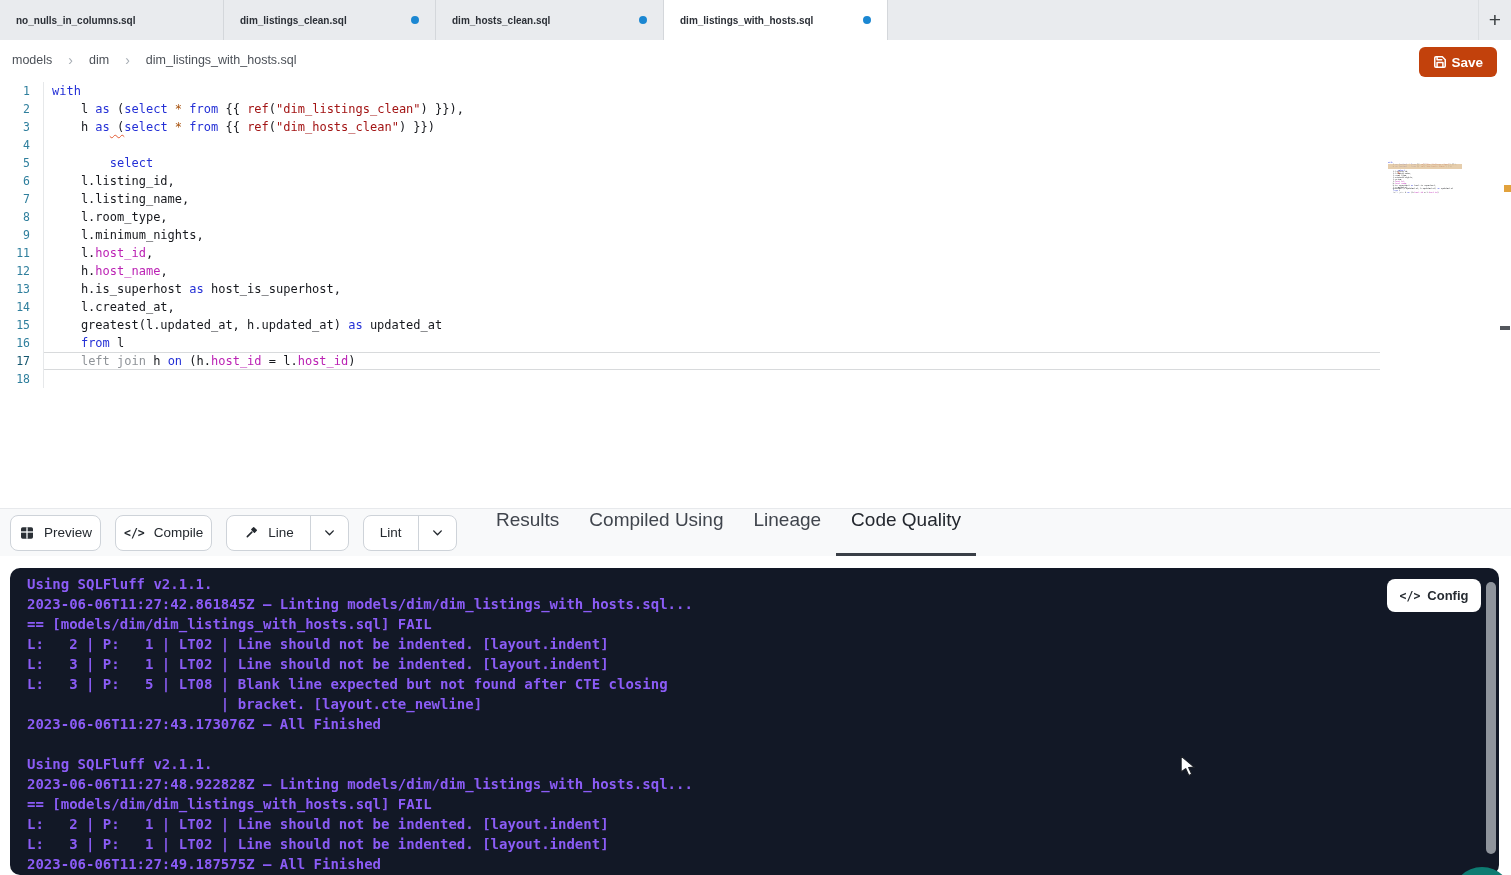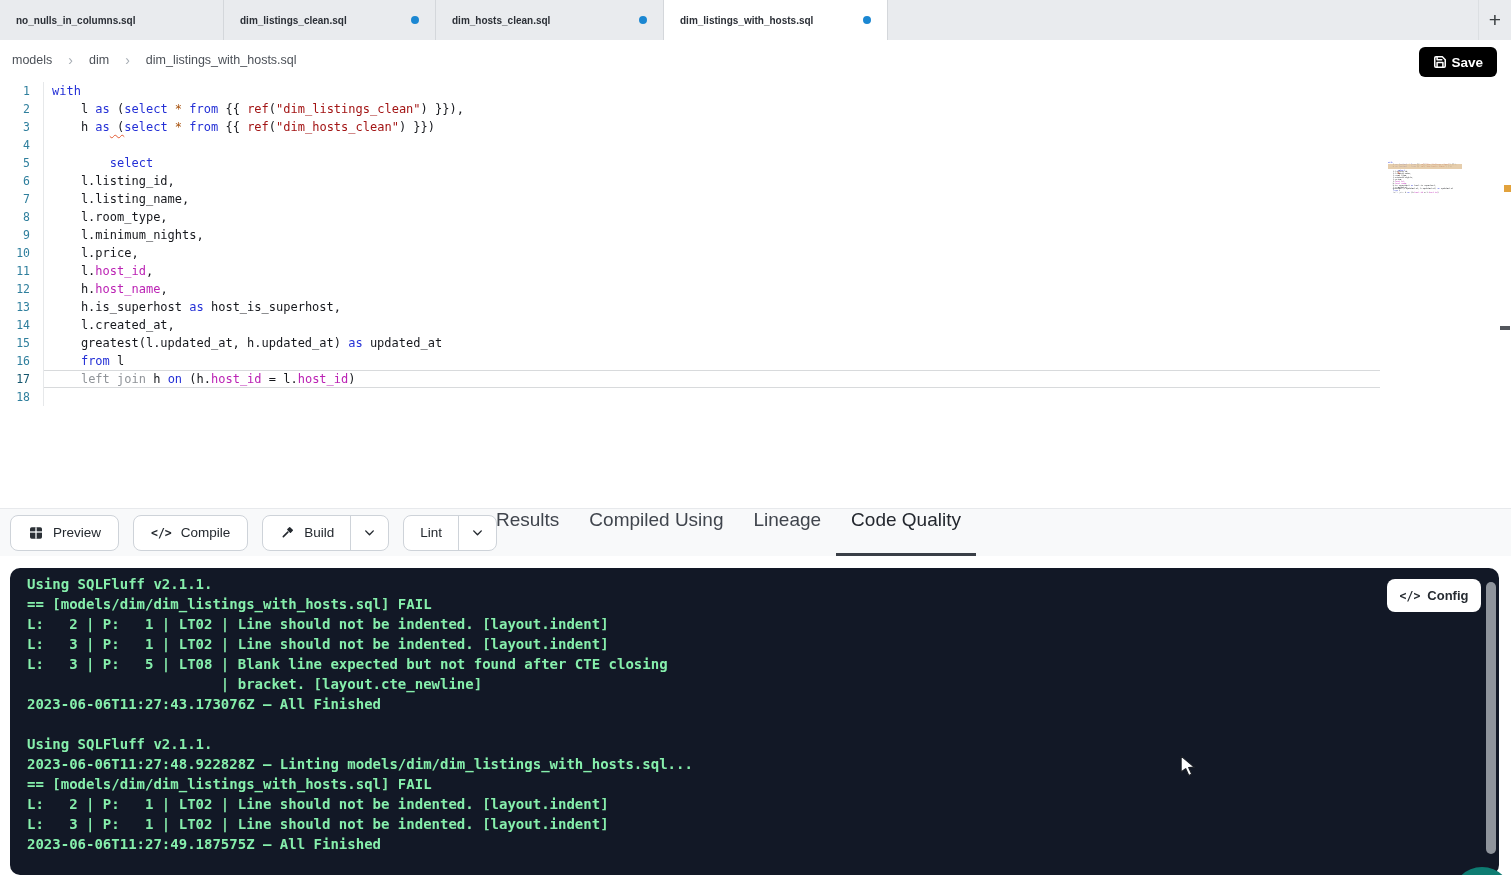--- a/index.html
+++ b/index.html
@@ -25,21 +25,21 @@
   .newtab { position:absolute; right:0; top:0; width:33px; height:40px;
     border-left:1px solid #dcdfe2; display:flex; align-items:center; justify-content:center;
     font-size:21px; font-weight:400; color:#3c4043; cursor:pointer; }
 
   
   .crumbrow { position:absolute; top:40px; left:0; width:1511px; height:40px; background:#fff; }
   .crumbs { position:absolute; left:12px; top:0; height:40px; display:flex; align-items:center;
     gap:16px; font-size:12.5px; color:#4c5158; }
   .crumb-sep { color:#a7adb4; font-size:14px; }
   .savebtn { position:absolute; right:14px; top:7px; height:30px; padding:0 14px;
-    background:#000000; color:#fff; border:none; border-radius:6px;
+    background:#c2410c; color:#fff; border:none; border-radius:6px;
     display:flex; align-items:center; gap:4px; font-size:13.5px; font-weight:700;
     font-family:"Liberation Sans", sans-serif; cursor:pointer; }
 
   
   .editor { position:absolute; top:80px; left:0; width:1511px; height:428px; background:#fff; }
   .code { position:absolute; top:2px; left:0; width:1380px; }
   .code-line { display:flex; height:18px; line-height:18px;
     font-family:"DejaVu Sans Mono", monospace; font-size:12px; }
   .ln { flex:0 0 30px; width:30px; text-align:right; color:#2f7f9d; font-size:11.5px; }
   .lc { flex:1; margin-left:13px; border-left:1px solid #e6e8ea; padding-left:8px;
@@ -64,38 +64,38 @@
     background:#ddbd92; opacity:.75; }
   .ruler-mark { position:absolute; top:105px; left:1504px; width:7px; height:7px; background:#e2a23c; }
   .scroll-dash { position:absolute; top:246px; left:1500px; width:10px; height:4px; background:#53565c; }
 
   
   .toolbar { position:absolute; top:508px; left:0; width:1511px; height:48px;
     background:#f8f9fa; border-top:1px solid #e7e9ec; display:flex; align-items:center; }
   .btn, .split { background:#fff; border:1px solid #ced3d9; border-radius:8px; height:36px;
     display:flex; align-items:center; color:#24292f; font-size:13.5px;
     font-family:"Liberation Sans", sans-serif; cursor:pointer; }
-  .btn { padding:0 17px; gap:9px; margin-left:14px; }
+  .btn { padding:0 8px; gap:9px; margin-left:14px; }
   .btn:first-child { margin-left:10px; }
   .split { margin-left:14px; padding:0; }
   .seg-main { display:flex; align-items:center; gap:9px; padding:0 16px; height:100%;
     border-right:1px solid #ced3d9; }
   .seg-caret { display:flex; align-items:center; padding:0 12px; height:100%; }
   .code-glyph { font-family:"DejaVu Sans Mono", monospace; font-size:11.5px; font-weight:700; }
 
   .ptabs { position:absolute; left:481px; top:508px; height:48px; display:flex; }
   .ptab { display:flex; align-items:flex-start; padding:1px 15px; font-size:19px; color:#40454d;
     cursor:pointer; height:48px; }
   .ptab.active { color:#23272e; box-shadow: inset 0 -3px 0 #3a3f47; }
 
   
   .terminal { position:absolute; left:10px; top:568px; width:1489px; height:307px;
     background:#121826; border-radius:10px; padding:6px 0 0 17px; overflow:hidden; }
   .t-line { font-family:"DejaVu Sans Mono", monospace; font-weight:700; font-size:14px;
-    line-height:20px; min-height:20px; color:#86efac; white-space:pre; }
+    line-height:20px; min-height:20px; color:#8b5cf6; white-space:pre; }
   .configbtn { position:absolute; left:1387px; top:579px; width:94px; height:33px;
     background:#fff; border:none; border-radius:8px; display:flex; align-items:center;
     justify-content:center; gap:7px; font-size:13px; font-weight:700; color:#262b31;
     font-family:"Liberation Sans", sans-serif; cursor:pointer; z-index:4; }
   .t-scroll { position:absolute; left:1486px; top:582px; width:10px; height:272px;
     background:#8f949c; border-radius:5px; z-index:5; cursor:pointer; }
   .help-bubble { position:absolute; left:1452px; top:867px; width:60px; height:60px;
     border-radius:50%; background:#0e7c72; z-index:6; cursor:pointer; }
 
   .cursor { position:absolute; left:1180px; top:755px; z-index:9; pointer-events:none; }
@@ -174,24 +174,20 @@
           <span class="ln">7</span>
           <span class="lc"><span class="tk-p">    l.listing_name,</span></span>
         </div>
         <div class="code-line">
           <span class="ln">8</span>
           <span class="lc"><span class="tk-p">    l.room_type,</span></span>
         </div>
         <div class="code-line">
           <span class="ln">9</span>
           <span class="lc"><span class="tk-p">    l.minimum_nights,</span></span>
-        </div>
-        <div class="code-line">
-          <span class="ln">10</span>
-          <span class="lc"><span class="tk-p">    l.price,</span></span>
         </div>
         <div class="code-line">
           <span class="ln">11</span>
           <span class="lc"><span class="tk-p">    l.</span><span class="tk-m">host_id</span><span class="tk-p">,</span></span>
         </div>
         <div class="code-line">
           <span class="ln">12</span>
           <span class="lc"><span class="tk-p">    h.</span><span class="tk-m">host_name</span><span class="tk-p">,</span></span>
         </div>
         <div class="code-line">
@@ -298,21 +294,21 @@
     <div class="split">
       <div class="seg-main">
         <span style="display:flex;">
           <svg width="16" height="16" viewBox="0 0 24 24" fill="#24292f">
             <g transform="rotate(45 12 12)">
               <rect x="8.2" y="2.5" width="7.6" height="6" rx="1"></rect>
               <rect x="10.8" y="9" width="2.4" height="12" rx="1.2"></rect>
             </g>
           </svg>
         </span>
-        <span>Build</span>
+        <span>Line</span>
       </div>
       <div class="seg-caret">
         <span style="display:flex;">
           <svg width="13" height="13" viewBox="0 0 24 24" fill="none" stroke="#24292f" stroke-width="2.6" stroke-linecap="round" stroke-linejoin="round">
               <polyline points="5 9 12 16 19 9"></polyline>
             </svg>
         </span>
       </div>
     </div>
     <div class="split">
@@ -339,20 +335,21 @@
     <div class="ptab">
       <span>Lineage</span>
     </div>
     <div class="ptab active">
       <span>Code Quality</span>
     </div>
   </div>
 
   <div class="terminal" id="terminal">
       <div class="t-line">Using SQLFluff v2.1.1.</div>
+      <div class="t-line">2023-06-06T11:27:42.861845Z — Linting models/dim/dim_listings_with_hosts.sql...</div>
       <div class="t-line">== [models/dim/dim_listings_with_hosts.sql] FAIL</div>
       <div class="t-line">L:   2 | P:   1 | LT02 | Line should not be indented. [layout.indent]</div>
       <div class="t-line">L:   3 | P:   1 | LT02 | Line should not be indented. [layout.indent]</div>
       <div class="t-line">L:   3 | P:   5 | LT08 | Blank line expected but not found after CTE closing</div>
       <div class="t-line">                       | bracket. [layout.cte_newline]</div>
       <div class="t-line">2023-06-06T11:27:43.173076Z — All Finished</div>
       <div class="t-line"></div>
       <div class="t-line">Using SQLFluff v2.1.1.</div>
       <div class="t-line">2023-06-06T11:27:48.922828Z — Linting models/dim/dim_listings_with_hosts.sql...</div>
       <div class="t-line">== [models/dim/dim_listings_with_hosts.sql] FAIL</div>

